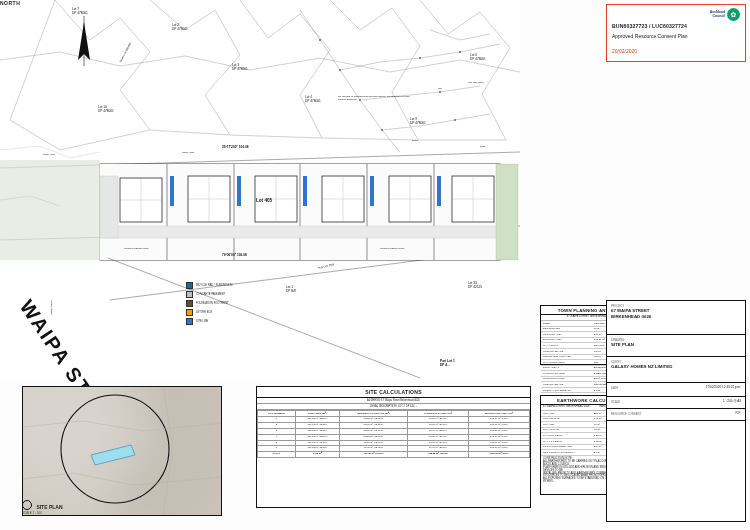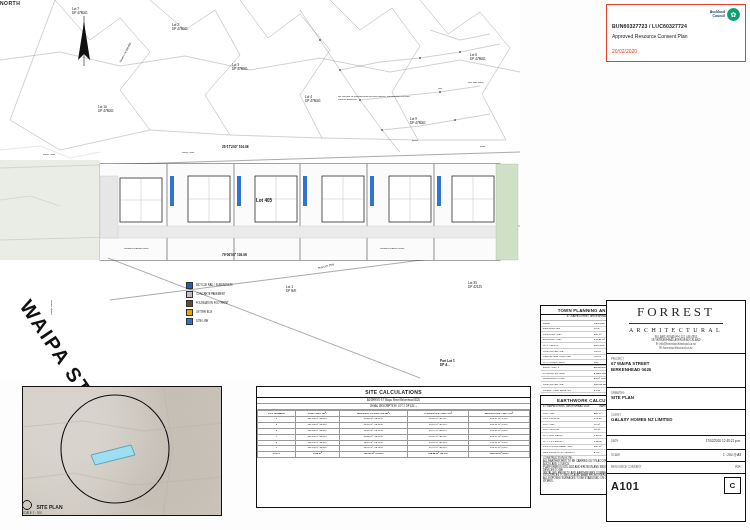--- a/index.html
+++ b/index.html
@@ -540,29 +540,20 @@
       </g>
     </svg>
   </div>
   <div class="abs site-plan-label">
     <span style="display:inline-block;width:8px;height:8px;border:0.8px solid #111;border-radius:50%;vertical-align:-1px;margin-right:3px;"></span>
     <span>SITE PLAN</span>
   </div>
   <div class="abs scalebar">SCALE 1 : 500</div>
 
   <div class="abs" id="title-block">
-    <div class="tb-sec brand-wrap">
-      <div class="brand-name">FORREST</div>
-      <div class="brand-rule"></div>
-      <div class="brand-sub">ARCHITECTURAL</div>
-      <div class="brand-contact" style="white-space:pre-line;">96 LAIRD ROAD PH. 021 448 4955
-187 BIRKENHEAD AVENUE AUCKLAND
-E: info@forrestarchitectural.co.nz
-W: forrestarchitectural.co.nz</div>
-    </div>
 
     <div class="tb-sec" style="height:34px;">
       <div class="tb-label">PROJECT</div>
       <div class="tb-value" style="white-space:pre-line;">67 WAIPA STREET
 BIRKENHEAD 0626</div>
     </div>
 
     <div class="tb-sec" style="height:22px;">
       <div class="tb-label">DRAWING</div>
       <div class="tb-value">SITE PLAN</div>
@@ -587,19 +578,15 @@
       </div>
     </div>
 
     <div class="tb-sec" style="height:12px;">
       <div class="tb-row">
         <span class="tb-label">RESOURCE CONSENT</span>
         <span class="tiny2">R.F.</span>
       </div>
     </div>
 
-    <div style="display:flex;align-items:center;justify-content:space-between;padding:3px 4px;">
-      <span class="sheetno">A101</span>
-      <span class="revbox">C</span>
-    </div>
   </div>
 
 </div>
 
 </body></html>

